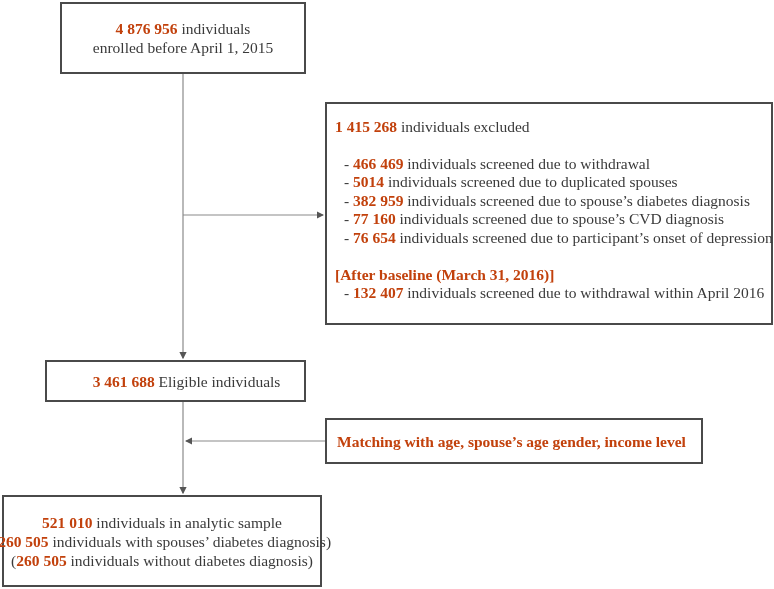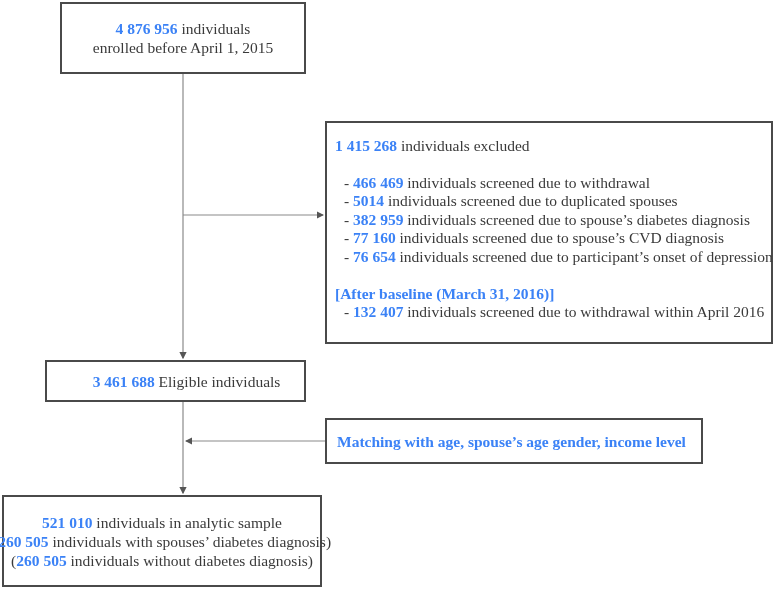--- a/index.html
+++ b/index.html
@@ -1,23 +1,23 @@
 <!DOCTYPE html>
 <html><head>
 <meta charset="utf-8">
 <style>
   html, body { margin: 0; padding: 0; background: #ffffff; }
   body { width: 774px; height: 589px; position: relative; overflow: hidden;
          font-family: "Liberation Serif", serif; color: #3a3a3a; }
   .box { position: absolute; box-sizing: border-box; border: 2px solid #4a4a4a; background: #fff; }
   .center { display: flex; flex-direction: column; justify-content: center; align-items: center; text-align: center; }
   .line { font-size: 15.5px; line-height: 19px; white-space: nowrap; }
-  b { font-weight: bold; color: #3b82f6; }
+  b { font-weight: bold; color: #c2410c; }
   #top-box { left: 60px; top: 2px; width: 246px; height: 72px; }
-  #excl-box { left: 325px; top: 102px; width: 448px; height: 223px; padding: 14px 0 8px 8px; margin-top: 19px; }
+  #excl-box { left: 325px; top: 102px; width: 448px; height: 223px; padding: 14px 0 8px 8px; }
   #excl-box .line { line-height: 18.6px; }
   #excl-box .gap { height: 18px; }
   #excl-box .item { padding-left: 9px; }
   #elig-box { left: 45px; top: 360px; width: 261px; height: 42px; }
   #elig-box .line { padding-left: 22px; }
   #match-box { left: 325px; top: 418px; width: 378px; height: 46px; justify-content: center; display: flex; flex-direction: column; padding-left: 10px; }
   #final-box { left: 2px; top: 495px; width: 320px; height: 92px; }
   svg.conn { position: absolute; left: 0; top: 0; }
 </style>
 </head>

